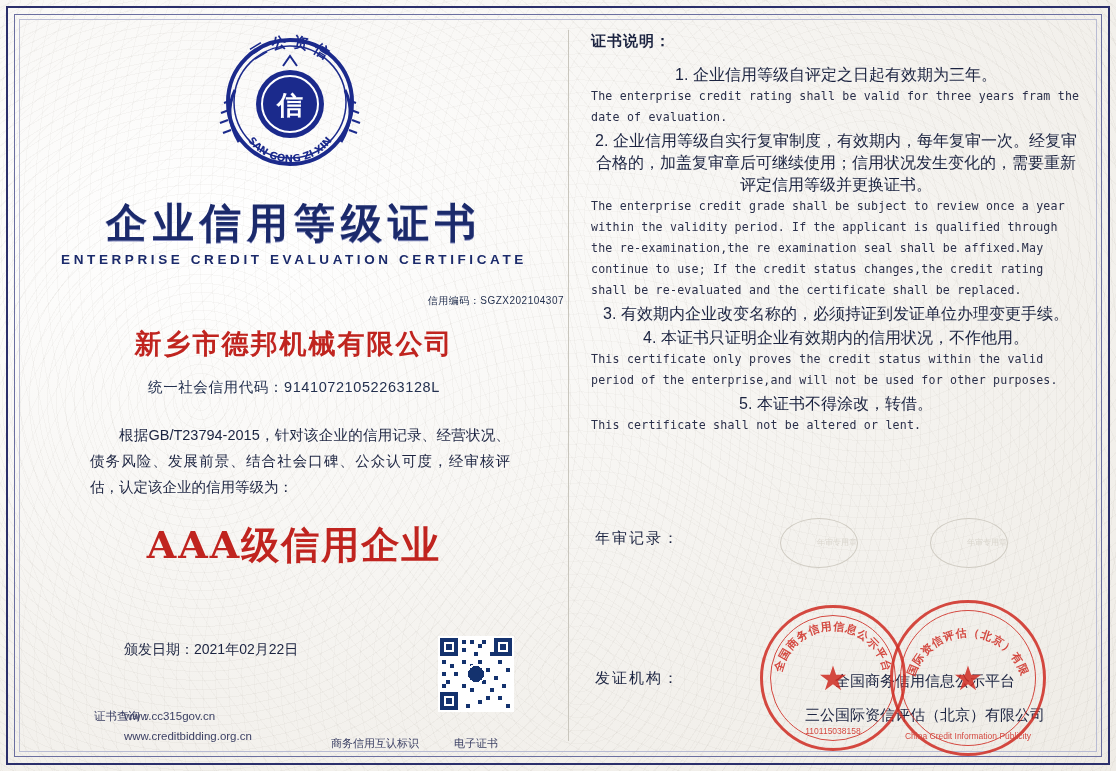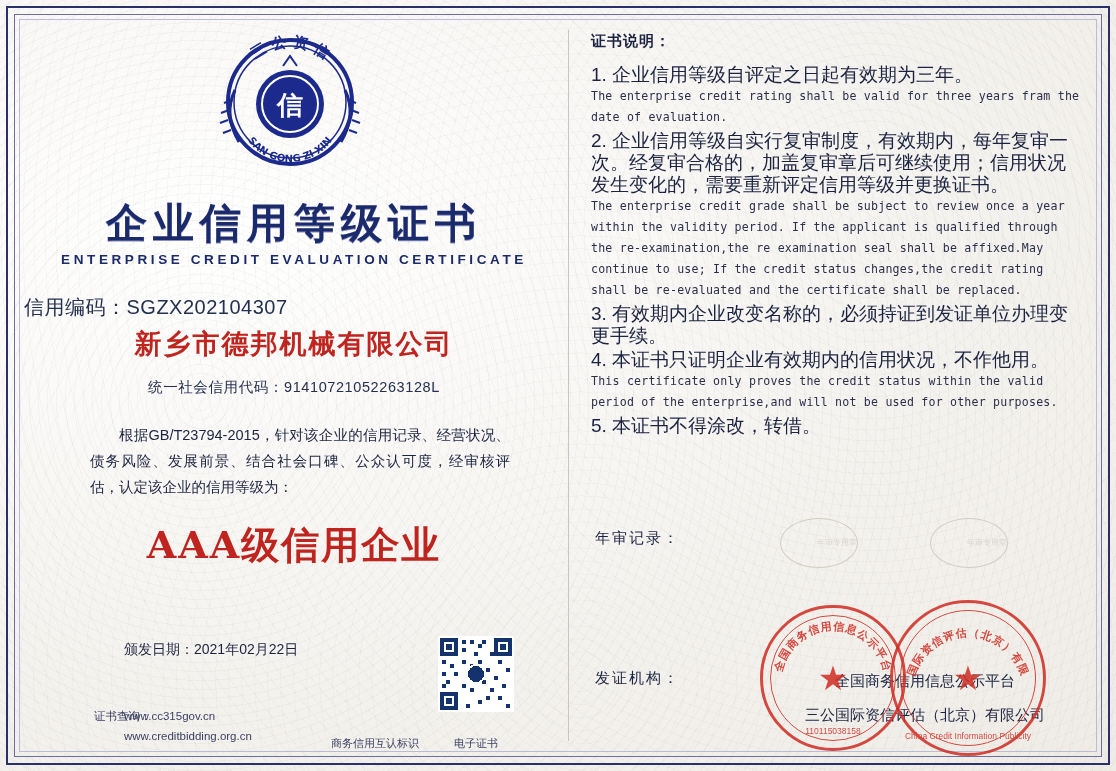--- a/index.html
+++ b/index.html
@@ -57,22 +57,22 @@
     position:absolute;left:0;top:172px;width:540px;text-align:center;
     font-family:"DejaVu Sans", sans-serif;
     font-size:41px;font-weight:bold;letter-spacing:6px;color:#1b2a6b;
     text-shadow:0 1px 0 #8a90c0;
   }
   .cert-title-en{
     position:absolute;left:0;top:228px;width:540px;text-align:center;
     font-size:13.5px;letter-spacing:3.6px;color:#1b2a6b;font-weight:bold;
   }
   .code-line{
-    position:absolute;left:0;top:270px;width:540px;text-align:left;
-    font-size:20px;color:#23304f;letter-spacing:.5px;
+    position:absolute;left:0;top:270px;width:540px;text-align:right;
+    font-size:10px;color:#23304f;letter-spacing:.5px;
   }
   .company{
     position:absolute;left:0;top:302px;width:540px;text-align:center;
     font-family:"DejaVu Sans", sans-serif;
     font-size:27px;font-weight:bold;color:#c0241f;letter-spacing:2px;
   }
   .usci{
     position:absolute;left:0;top:354px;width:540px;text-align:center;
     font-size:14.5px;color:#23304f;letter-spacing:.6px;
   }
@@ -91,21 +91,21 @@
   .query{position:absolute;left:100px;top:682px;font-size:11.5px;color:#3a3f63;line-height:20px;}
   .query .lbl{position:absolute;left:-30px;top:0;}
   .bcc{position:absolute;left:311px;top:620px;width:74px;height:62px;}
   .bcc-cap{position:absolute;left:286px;top:712px;width:130px;text-align:center;font-size:11px;color:#3a3f63;}
   .qr{position:absolute;left:414px;top:612px;width:76px;height:76px;}
   .qr-cap{position:absolute;left:404px;top:712px;width:96px;text-align:center;font-size:11px;color:#3a3f63;}
 
   
   .r-title{position:absolute;left:6px;top:8px;font-size:15px;font-weight:bold;color:#1b2340;letter-spacing:1px;}
   .r-body{position:absolute;left:6px;top:38px;width:490px;color:#1b2340;}
-  .r-cn{font-size:19px;line-height:22px;margin-top:2px;}
+  .r-cn{font-size:16px;line-height:22px;margin-top:2px;text-align:center;}
   .r-en{font-family:"DejaVu Sans Mono", monospace;font-size:11.6px;line-height:21px;letter-spacing:.2px;color:#2a2f4a;}
   .annual{position:absolute;left:10px;top:505px;font-size:15px;color:#1b2340;letter-spacing:2px;}
   .annual-ring{position:absolute;width:76px;height:48px;border:1px solid #cfcbc2;border-radius:50%;}
   .annual-ring span{display:block;text-align:right;line-height:48px;font-size:8px;color:#d8d4cc;}
   .issuer{position:absolute;left:10px;top:645px;font-size:15px;color:#1b2340;letter-spacing:2px;}
   .issuer-text{position:absolute;left:180px;top:640px;width:320px;font-size:15px;color:#1b2340;line-height:34px;text-align:center;}
 
   
   .seal{position:absolute;border-radius:50%;border:3px solid #cf2b22;opacity:.85;}
   .seal .inner{position:absolute;inset:7px;border-radius:50%;border:1px solid #cf2b22;}
@@ -260,20 +260,21 @@
 
       <div class="r-body">
         <div class="r-cn">1. 企业信用等级自评定之日起有效期为三年。</div>
         <div class="r-en">The enterprise credit rating shall be valid for three years fram the date of evaluation.</div>
         <div class="r-cn">2. 企业信用等级自实行复审制度，有效期内，每年复审一次。经复审合格的，加盖复审章后可继续使用；信用状况发生变化的，需要重新评定信用等级并更换证书。</div>
         <div class="r-en">The enterprise credit grade shall be subject to review once a year within the validity period. If the applicant is qualified through the re-examination,the re examination seal shall be affixed.May continue to use; If the credit status changes,the credit rating shall be re-evaluated and the certificate shall be replaced.</div>
         <div class="r-cn">3. 有效期内企业改变名称的，必须持证到发证单位办理变更手续。</div>
         <div class="r-cn">4. 本证书只证明企业有效期内的信用状况，不作他用。</div>
         <div class="r-en">This certificate only proves the credit status within the valid period of the enterprise,and will not be used for other purposes.</div>
         <div class="r-cn">5. 本证书不得涂改，转借。</div>
+        <div class="r-en">This certificate shall not be altered or lent.</div>
       </div>
 
       <div class="annual">年审记录：</div>
       <div class="annual-ring" style="left:195px;top:494px;">
         <span>年审专用章</span>
       </div>
       <div class="annual-ring" style="left:345px;top:494px;">
         <span>年审专用章</span>
       </div>
 

